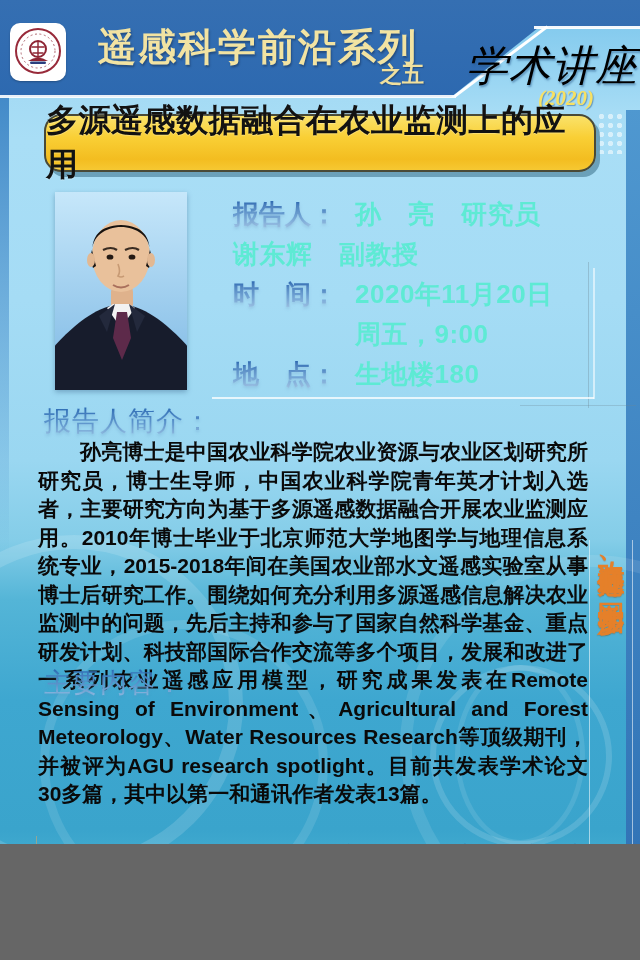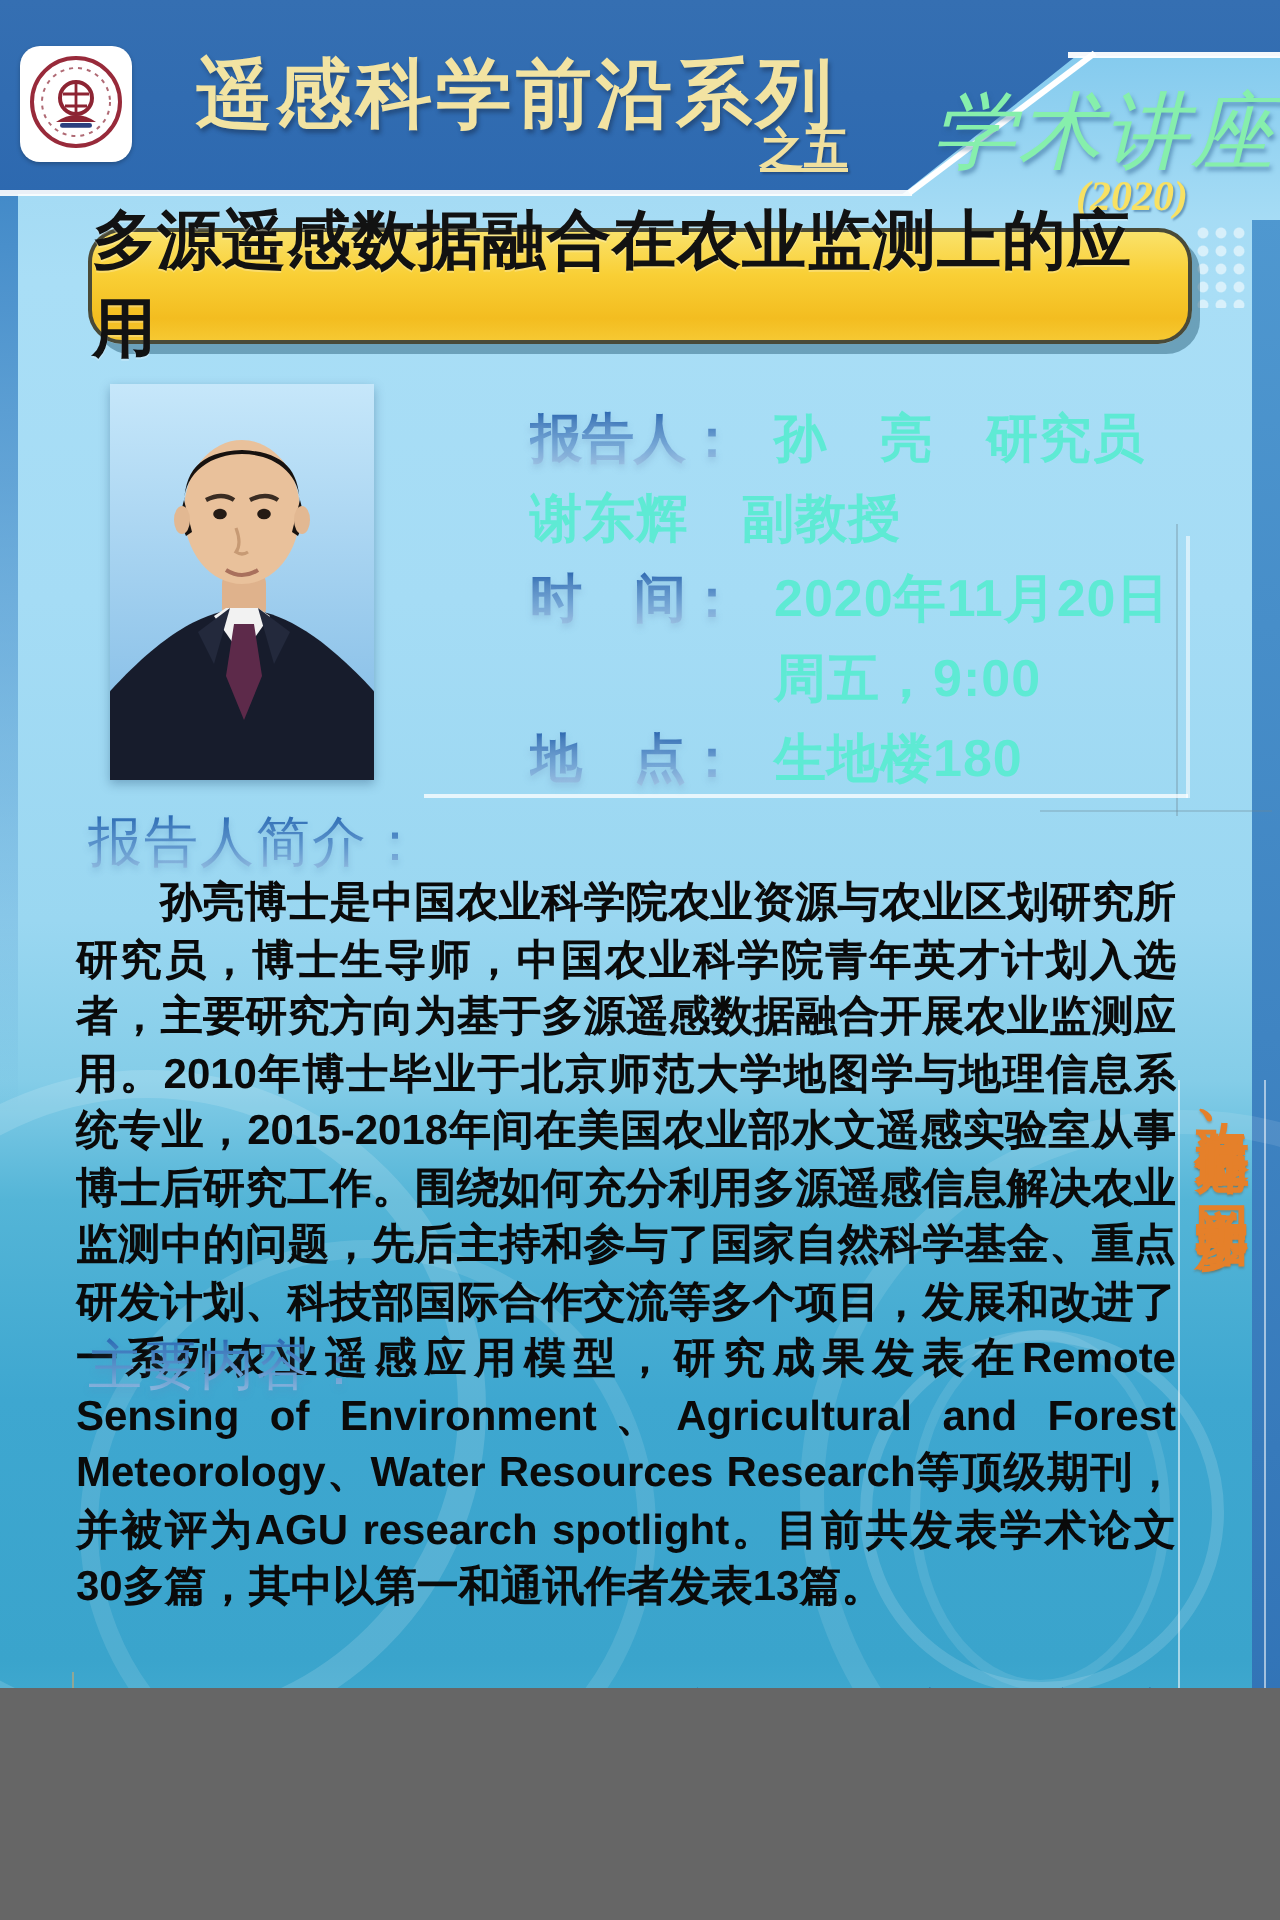--- a/index.html
+++ b/index.html
@@ -50,40 +50,40 @@
       clip-path:polygon(98px 0,200px 0,200px 82px,10px 82px,10px 70px);}
   .panel-diag{position:absolute;left:443px;top:60px;width:116px;height:3px;background:#fff;
       transform:rotate(-37deg);}
   .panel-top{position:absolute;left:534px;top:26px;width:106px;height:3px;background:rgba(255,255,255,.95);}
   .logo-plate{position:absolute;left:10px;top:23px;width:56px;height:58px;background:#fff;
       border-radius:10px;box-shadow:0 1px 2px rgba(0,0,0,.25);}
   .logo-badge{position:absolute;left:5px;top:5px;width:46px;height:46px;}
   .series-title{position:absolute;left:98px;top:22px;font-size:38px;font-weight:bold;
       letter-spacing:2px;color:#f2e3a2;text-shadow:1px 2px 2px rgba(20,40,70,.45);}
   .series-number{position:absolute;left:380px;top:60px;font-size:22px;font-weight:bold;
-      color:#f0e09e;text-shadow:1px 1px 1px rgba(20,40,70,.4);text-decoration:underline;}
-  .lecture-title{position:absolute;left:466px;top:38px;font-size:42px;color:#86efac;
+      color:#f0e09e;text-shadow:1px 1px 1px rgba(20,40,70,.4);}
+  .lecture-title{position:absolute;left:466px;top:38px;font-size:42px;color:#000000;
       font-family:"Liberation Serif","DejaVu Serif",serif;font-style:italic;
       letter-spacing:1px;text-shadow:1px 2px 2px rgba(40,90,140,.5);}
   .lecture-year{position:absolute;left:538px;top:86px;font-size:21px;font-weight:bold;
       font-style:italic;color:#f8e163;font-family:"Liberation Serif","DejaVu Serif",serif;
       text-shadow:1px 1px 1px rgba(40,90,140,.5);}
   
   .banner{position:absolute;left:44px;top:114px;width:552px;height:58px;border-radius:17px;
       background:linear-gradient(180deg,#fae26a 0%,#f9cf35 40%,#f3bd20 80%,#f6c832 100%);
       border:2px solid #494a38;box-shadow:4px 5px 0 rgba(45,100,125,.5);
       display:flex;align-items:center;justify-content:flex-end;box-sizing:border-box;}
   .banner-text{font-size:32px;font-weight:bold;color:#121212;letter-spacing:.5px;
       text-shadow:0 1px 0 rgba(255,255,255,.25);}
   
   .photo{position:absolute;left:55px;top:192px;width:132px;height:198px;
       box-shadow:0 2px 5px rgba(30,70,110,.35);}
   
   .info{position:absolute;left:233px;top:197px;width:400px;}
-  .info-row{display:flex;height:40px;align-items:flex-end;margin-left:32px;}
+  .info-row{display:flex;height:40px;align-items:flex-start;}
   .info-label{width:122px;font-size:26px;font-weight:bold;flex:0 0 auto;
       background:linear-gradient(180deg,#2c67b0 10%,#6ea3d6 55%,#b6d4ee 100%);
       -webkit-background-clip:text;background-clip:text;color:transparent;
       text-shadow:0 2px 3px rgba(120,160,200,.35);}
   .info-value{font-size:26px;font-weight:bold;color:#5eead4;letter-spacing:.5px;}
   
   .sec-heading{position:absolute;font-size:27px;font-weight:normal;letter-spacing:1px;
       background:linear-gradient(180deg,#2e6db6 15%,#5e97cf 55%,#a9cdea 100%);
       -webkit-background-clip:text;background-clip:text;color:transparent;
       text-shadow:0 2px 3px rgba(90,140,190,.3);}

